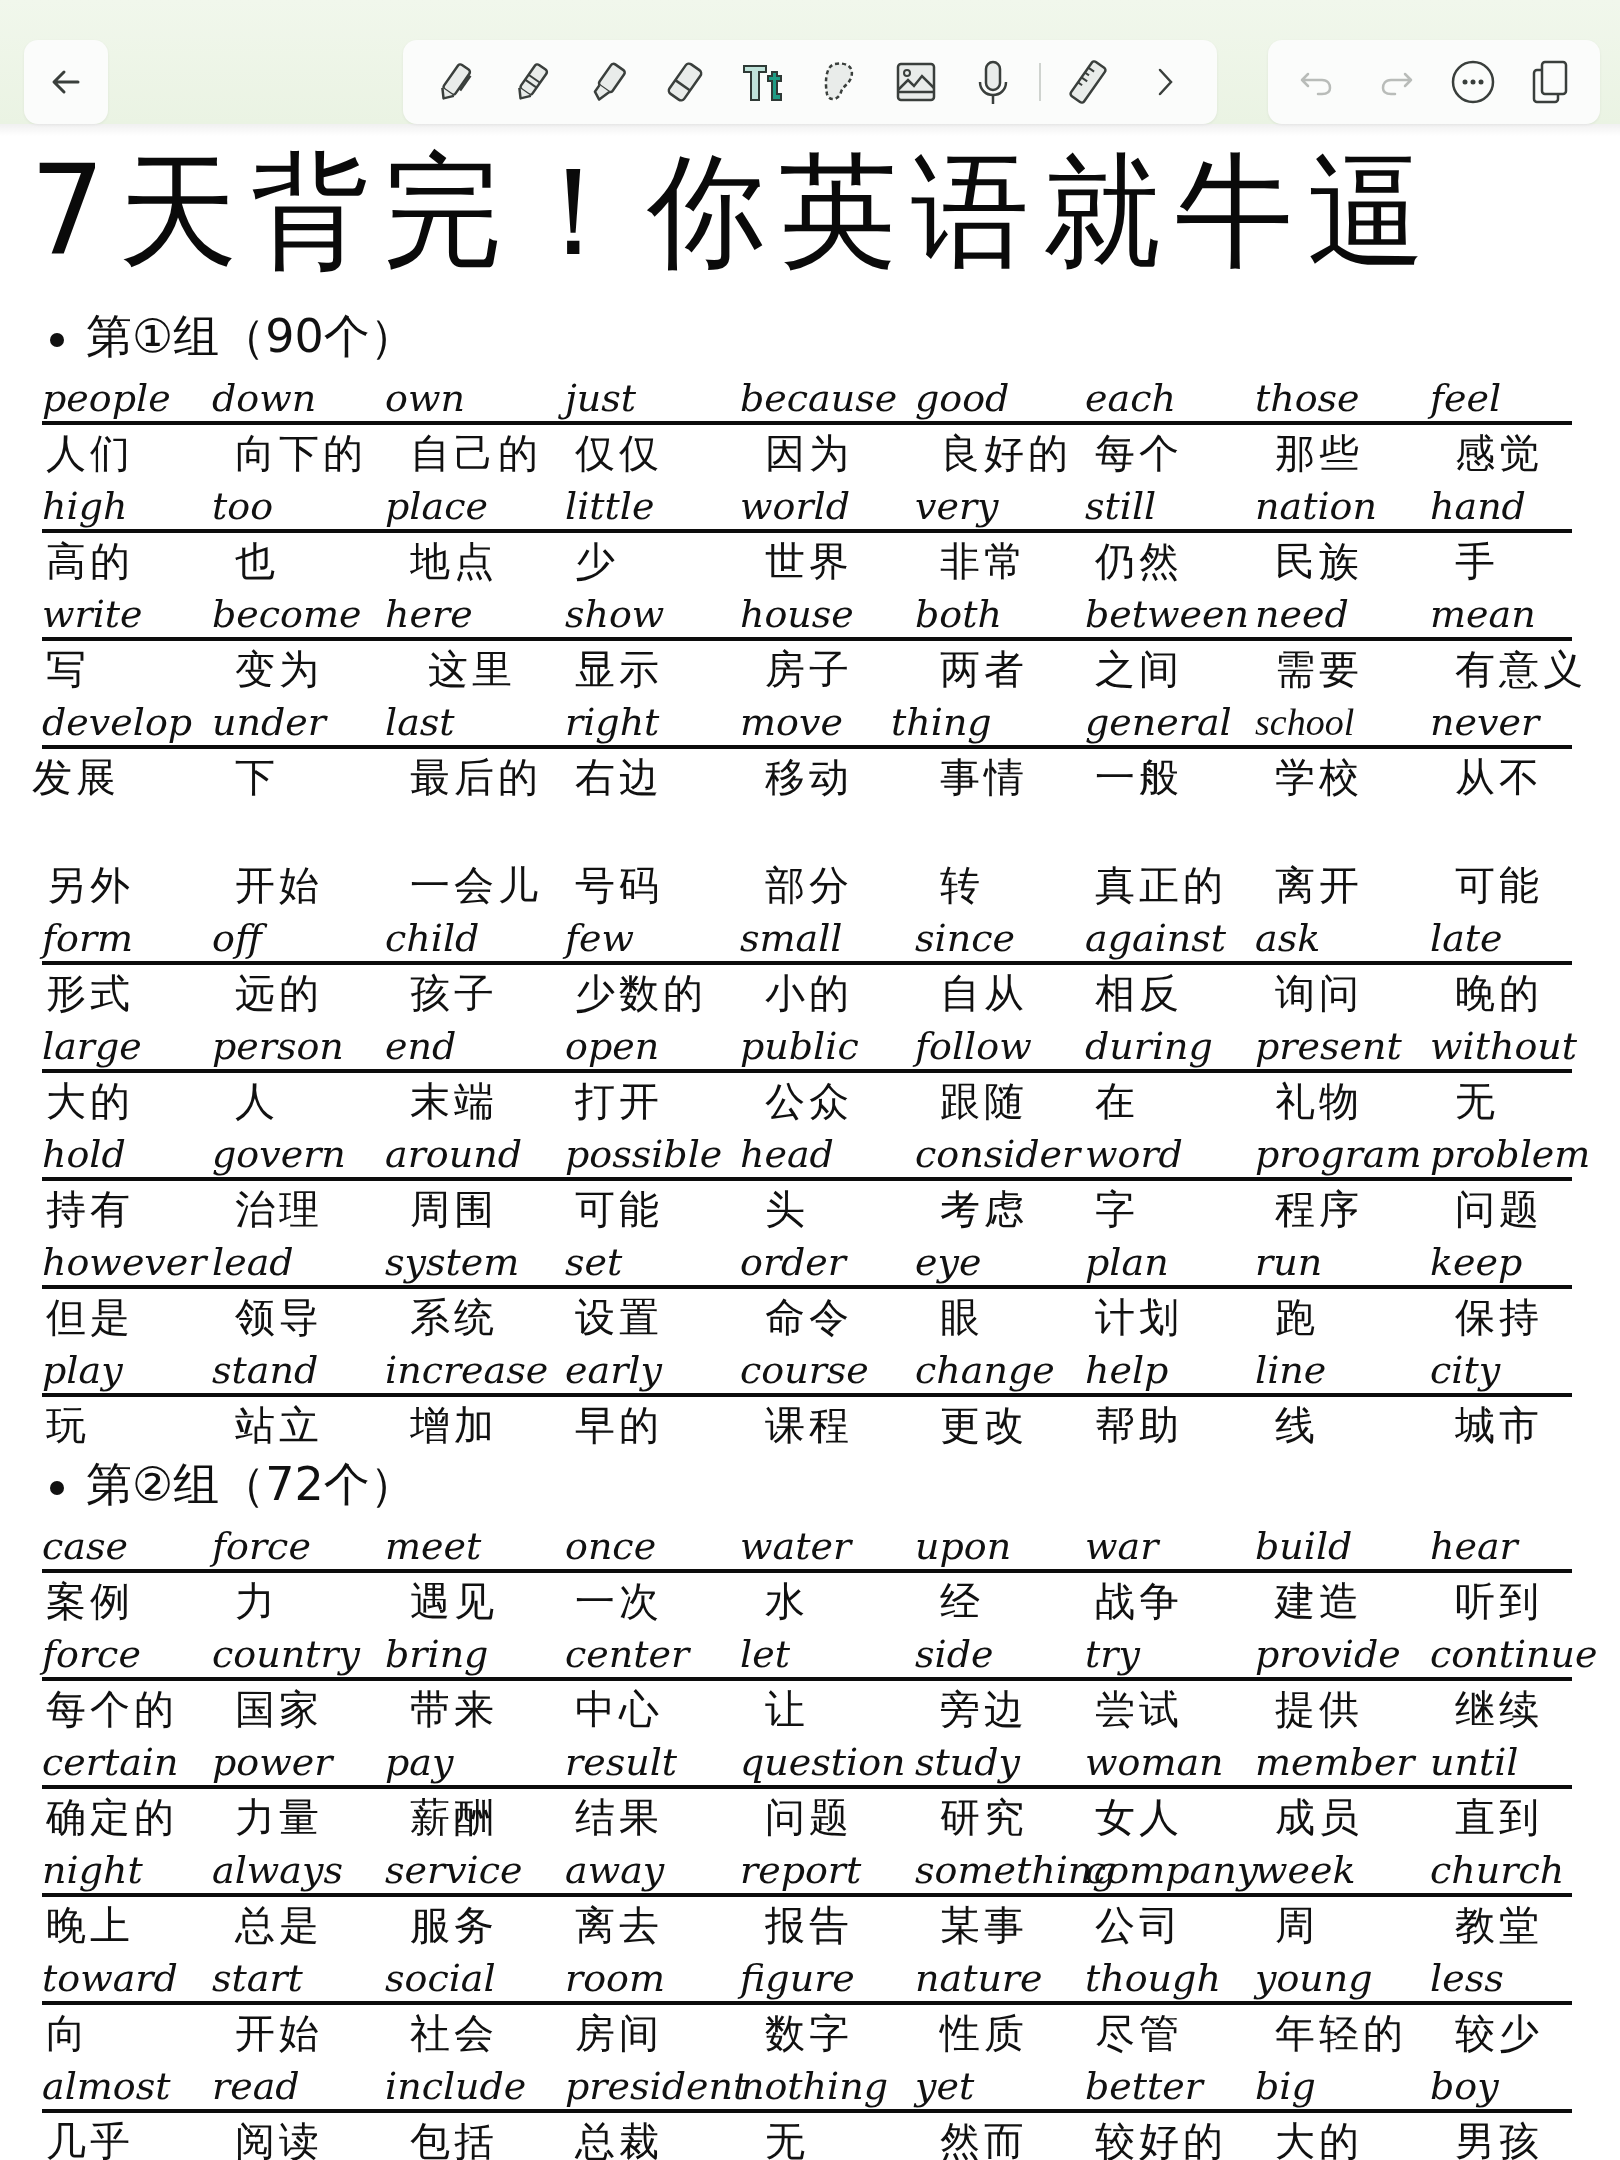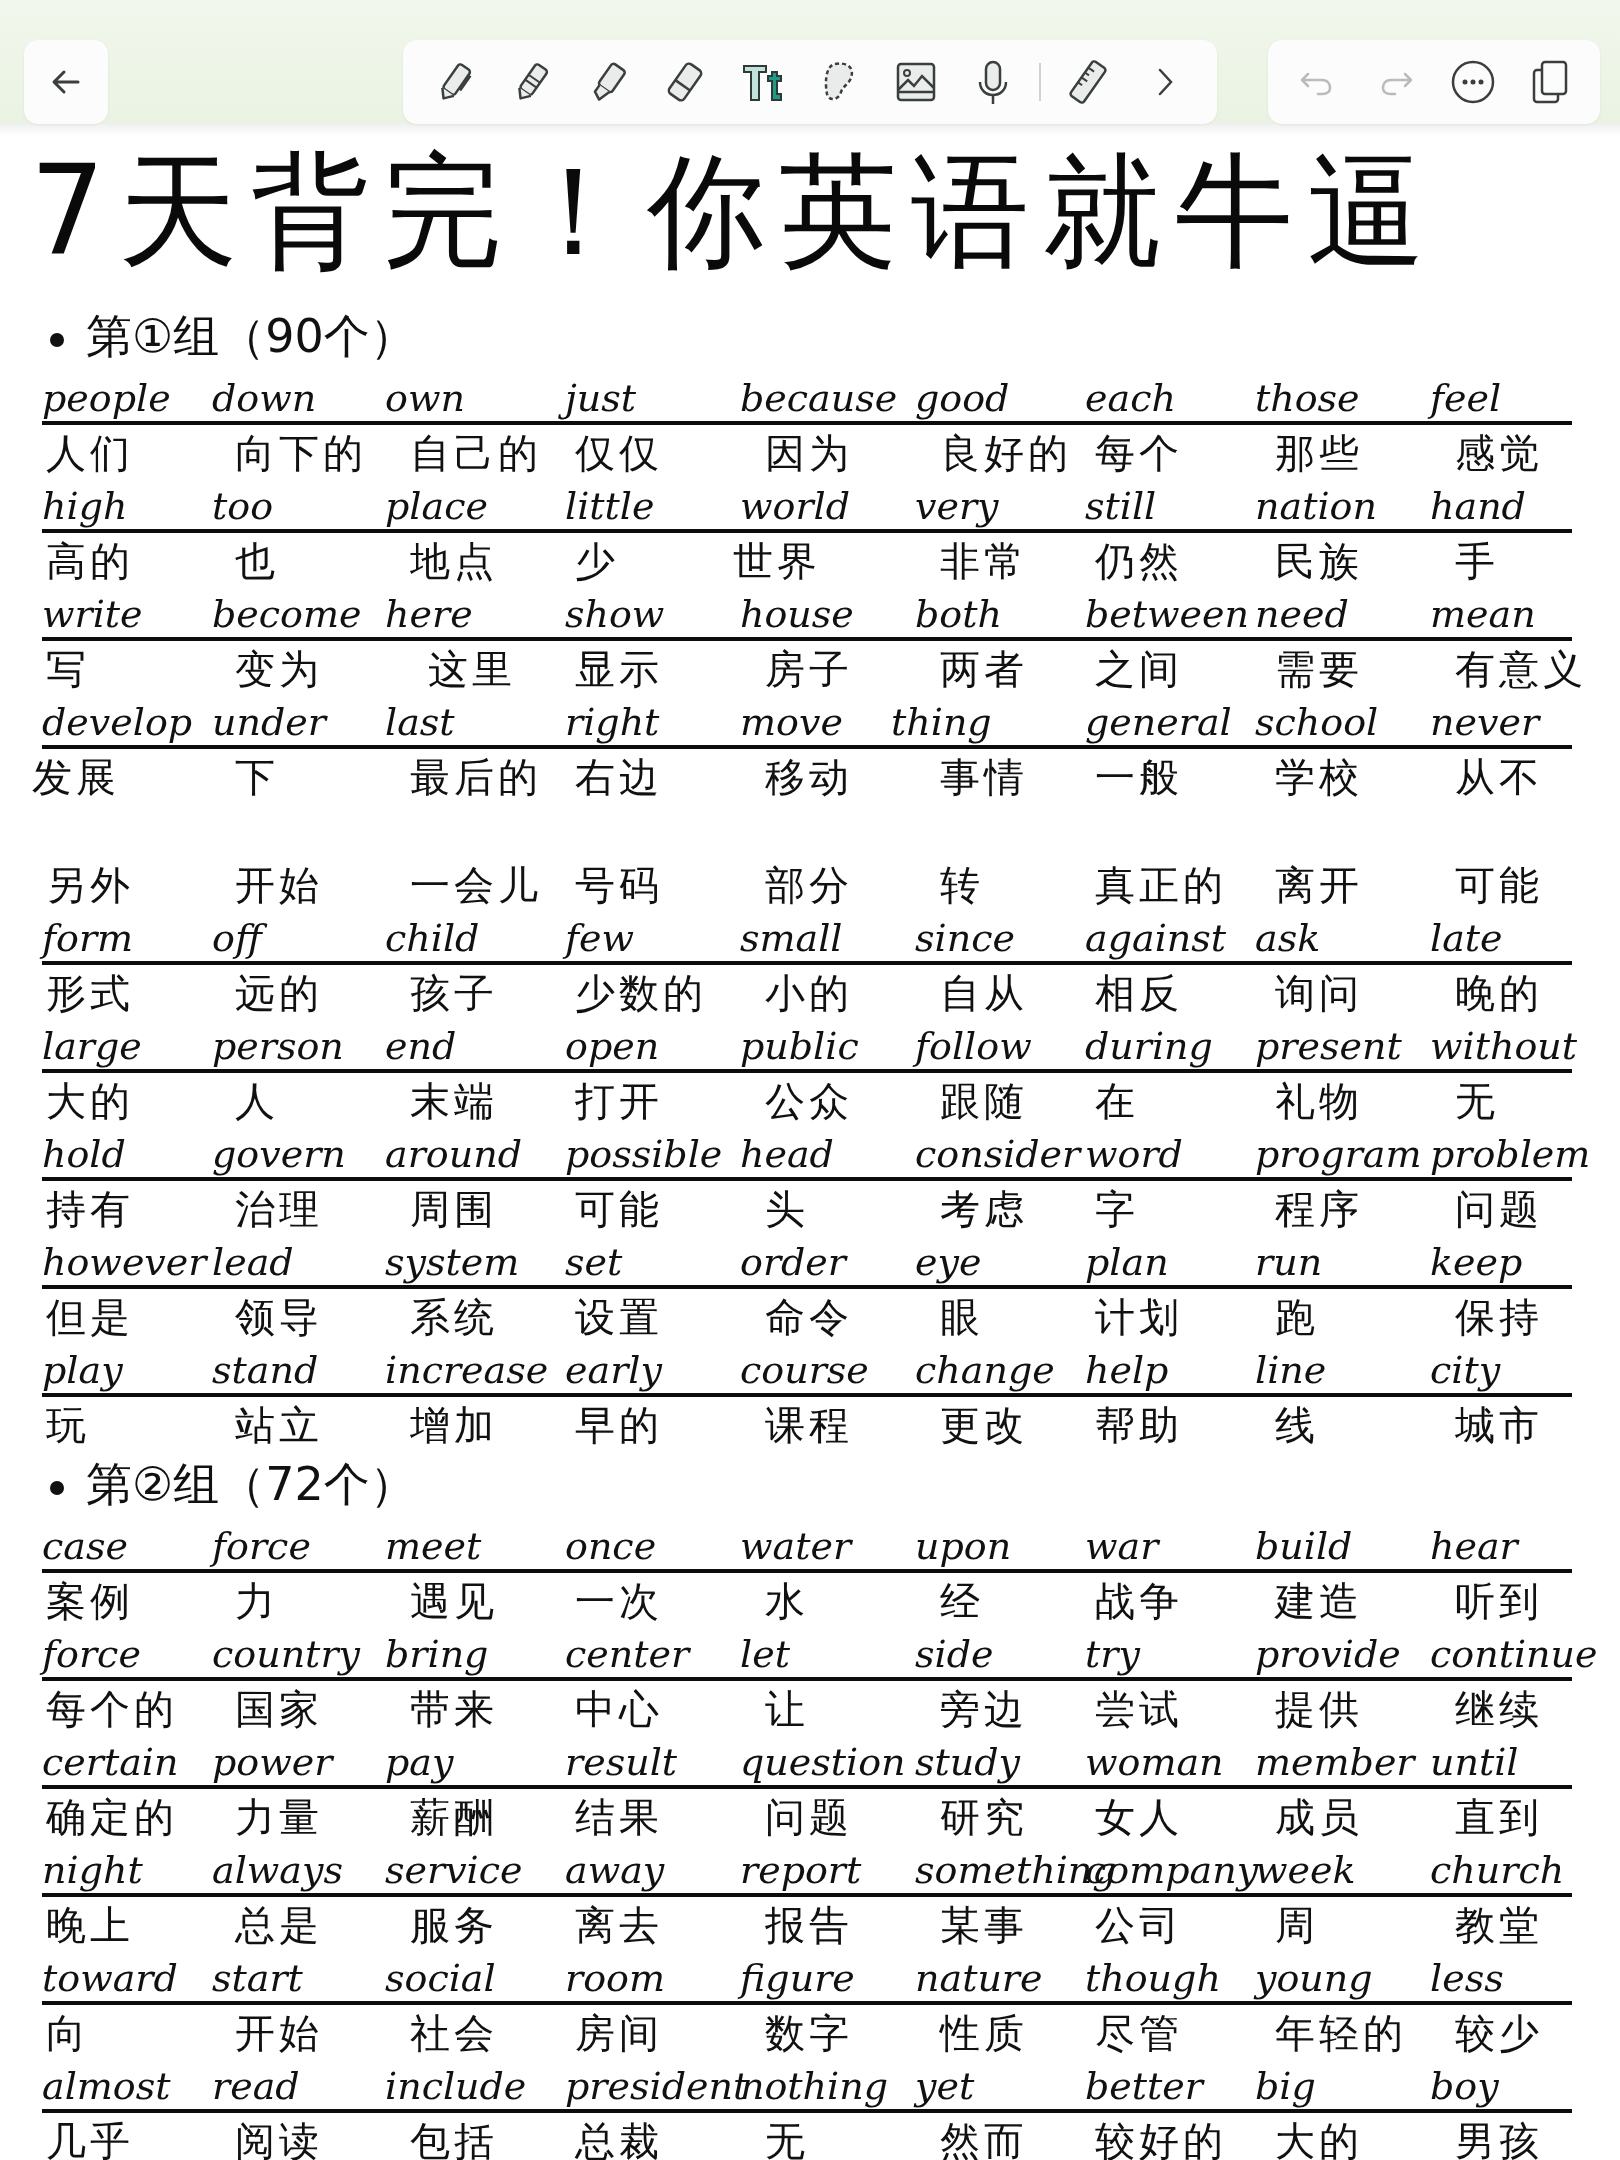--- a/index.html
+++ b/index.html
@@ -214,21 +214,21 @@
           <span class="en-word" style="left: 698px;">world</span>
           <span class="en-word" style="left: 873px;">very</span>
           <span class="en-word" style="left: 1043px;">still</span>
           <span class="en-word" style="left: 1213px;">nation</span>
           <span class="en-word" style="left: 1388px;">hand</span>
         </div>
         <span class="zh-word" style="left: 46px;">高的</span>
         <span class="zh-word" style="left: 235px;">也</span>
         <span class="zh-word" style="left: 410px;">地点</span>
         <span class="zh-word" style="left: 575px;">少</span>
-        <span class="zh-word" style="left: 733px;">世界</span>
+        <span class="zh-word" style="left: 765px;">世界</span>
         <span class="zh-word" style="left: 940px;">非常</span>
         <span class="zh-word" style="left: 1095px;">仍然</span>
         <span class="zh-word" style="left: 1275px;">民族</span>
         <span class="zh-word" style="left: 1455px;">手</span>
       </div>
       <div class="row">
         <div class="en-line">
           <span class="en-word" style="left: 0px;">write</span>
           <span class="en-word" style="left: 170px;">become</span>
           <span class="en-word" style="left: 343px;">here</span>
@@ -251,21 +251,21 @@
       </div>
       <div class="row">
         <div class="en-line">
           <span class="en-word" style="left: 0px;">develop</span>
           <span class="en-word" style="left: 170px;">under</span>
           <span class="en-word" style="left: 343px;">last</span>
           <span class="en-word" style="left: 523px;">right</span>
           <span class="en-word" style="left: 698px;">move</span>
           <span class="en-word" style="left: 849px;">thing</span>
           <span class="en-word" style="left: 1043px;">general</span>
-          <span class="en-word" style="left: 1213px;">school</span>
+          <span class="en-word" style="left: 1213px; font-family: Liberation Serif, serif;">school</span>
           <span class="en-word" style="left: 1388px;">never</span>
         </div>
         <span class="zh-word" style="left: 32px;">发展</span>
         <span class="zh-word" style="left: 235px;">下</span>
         <span class="zh-word" style="left: 410px;">最后的</span>
         <span class="zh-word" style="left: 575px;">右边</span>
         <span class="zh-word" style="left: 765px;">移动</span>
         <span class="zh-word" style="left: 940px;">事情</span>
         <span class="zh-word" style="left: 1095px;">一般</span>
         <span class="zh-word" style="left: 1275px;">学校</span>

